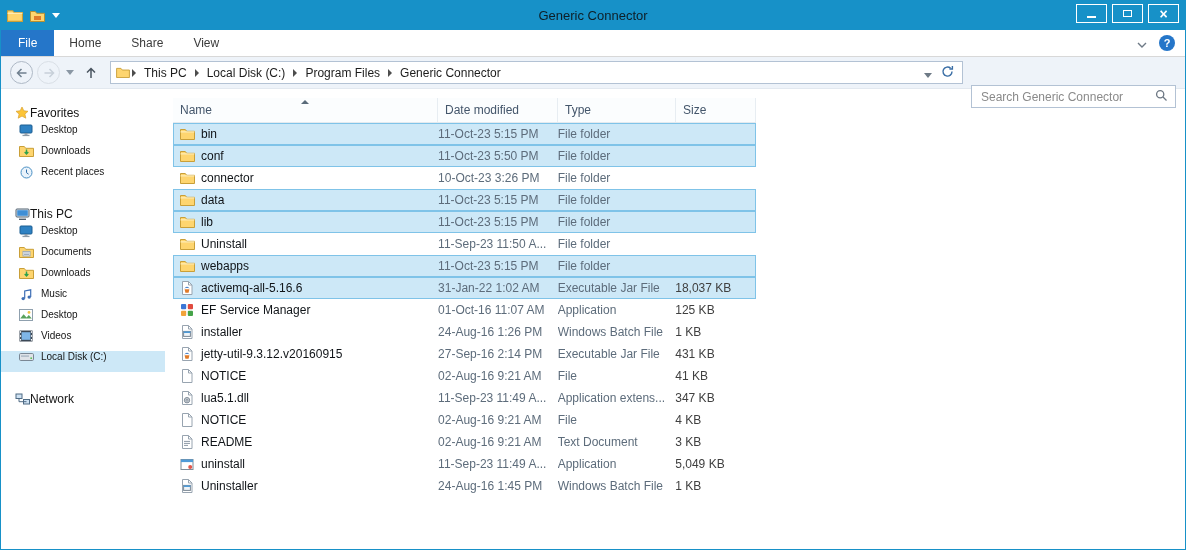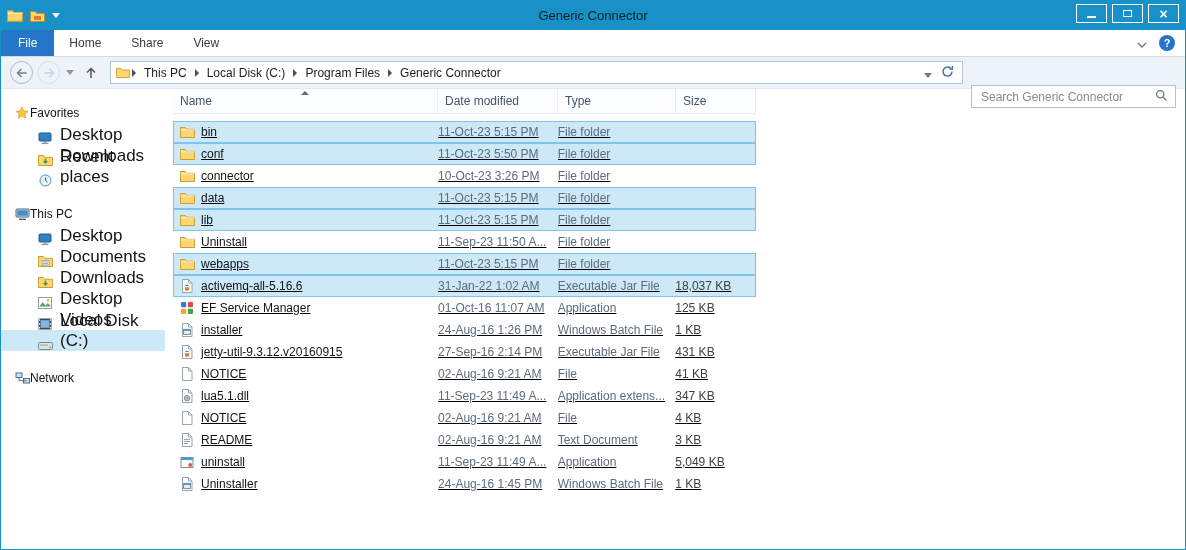--- a/index.html
+++ b/index.html
@@ -36,34 +36,34 @@
   .csep{width:0;height:0;border-left:4px solid #4d4d4d;border-top:4px solid transparent;border-bottom:4px solid transparent;margin:0 2px;flex-shrink:0;}
   .crumb-end{margin-left:auto;display:flex;gap:9px;align-items:center;padding-right:3px;}
   .searchbox{width:205px;height:23px;background:#fff;border:1px solid #b3c2d4;display:flex;align-items:center;padding:0 7px;box-sizing:border-box;margin-top:48px;}
   .searchbox input{border:none;outline:none;flex:1;font-size:12px;font-family:inherit;color:#333;background:transparent;min-width:0;}
   .searchbox input::placeholder{color:#8a8a8a;}
 
   
   .main{display:flex;height:460px;}
   .sidebar{width:164px;padding-top:13px;box-sizing:border-box;flex-shrink:0;overflow:hidden;}
   .group-label{height:22px;display:flex;align-items:center;padding-left:13px;font-size:12px;color:#141414;}
-  .side-item{height:21px;display:flex;align-items:flex-end;gap:7px;padding-left:36px;font-size:17px;color:#141414;}
+  .side-item{height:21px;display:flex;align-items:flex-start;gap:7px;padding-left:17px;font-size:10px;color:#141414;}
   .side-item.selected{background:#cde8f7;}
   .sgap{height:16px;}
   .sicon{width:16px;display:flex;justify-content:center;flex-shrink:0;}
 
   .filearea{flex:1;padding-left:8px;overflow:hidden;}
-  .fheader{display:flex;width:583px;height:24px;background:#fbfdfe;border-bottom:1px solid #e4eaef;align-items:stretch;font-size:12px;color:#44566b;}
+  .fheader{display:flex;width:583px;height:24px;background:#fbfdfe;border-bottom:1px solid #e4eaef;align-items:stretch;font-size:12px;color:#44566b;margin-top:9px;}
   .hc{box-sizing:border-box;padding-left:7px;display:flex;align-items:center;border-right:1px solid #e7edf2;position:relative;}
   .hc-name{width:265px;}
   .hc-date{width:120px;}
   .hc-type{width:118px;}
   .hc-size{width:80px;}
   .sort-arrow{position:absolute;top:2px;left:50%;transform:translateX(-50%);width:0;height:0;border-left:4px solid transparent;border-right:4px solid transparent;border-bottom:4px solid #5a6b7a;}
-  .frows{margin-top:7px;text-decoration:underline;}
+  .frows{margin-top:0;}
   .frow{display:flex;width:583px;height:22px;align-items:center;border:1px solid transparent;box-sizing:border-box;font-size:12px;}
   .frow.selected{background:#cde8f7;border-color:#7fc3e8;}
   .c-name{width:265px;display:flex;align-items:center;gap:6px;padding-left:5px;box-sizing:border-box;color:#101418;white-space:nowrap;overflow:hidden;}
   .c-date{width:120px;color:#5d6c7b;white-space:nowrap;}
   .c-type{width:118px;color:#5d6c7b;white-space:nowrap;overflow:hidden;}
   .c-size{width:72px;color:#404040;padding-right:8px;white-space:nowrap;}
   .ficon{width:16px;display:flex;justify-content:center;flex-shrink:0;}
 </style>
 </head>
 <body>
@@ -254,20 +254,30 @@
           <span class="sicon">
             <svg width="15" height="12" viewBox="0 0 15 12">
               <path d="M.5 1.5h4.8l1.4 1.8h7.8v8.2H.5z" fill="#fed56f" stroke="#c99f38"></path>
               <path d="M7.5 4.6v4M5.7 7l1.8 2 1.8-2" stroke="#2fa14c" stroke-width="1.4" fill="none"></path>
             </svg>
           </span>
           <span>Downloads</span>
         </div>
         <div class="side-item">
           <span class="sicon">
+            <svg width="13" height="13" viewBox="0 0 13 13">
+              <path d="M4.7 10.5V3l6-1.2V9" fill="none" stroke="#3f6fb5" stroke-width="1.2"></path>
+              <circle cx="3.2" cy="10.6" r="1.7" fill="#3f6fb5"></circle>
+              <circle cx="9.2" cy="9.1" r="1.7" fill="#3f6fb5"></circle>
+            </svg>
+          </span>
+          <span>Music</span>
+        </div>
+        <div class="side-item">
+          <span class="sicon">
             <svg width="14" height="12" viewBox="0 0 14 12">
               <rect x=".5" y=".5" width="13" height="11" fill="#fff" stroke="#8fa0ae"></rect>
               <path d="M1.2 9.4 4.6 5.2l3 3.4L9.8 6l3 3.4z" fill="#5aa25c"></path>
               <circle cx="10" cy="3.4" r="1.4" fill="#f0c040"></circle>
             </svg>
           </span>
           <span>Desktop</span>
         </div>
         <div class="side-item">
           <span class="sicon">

